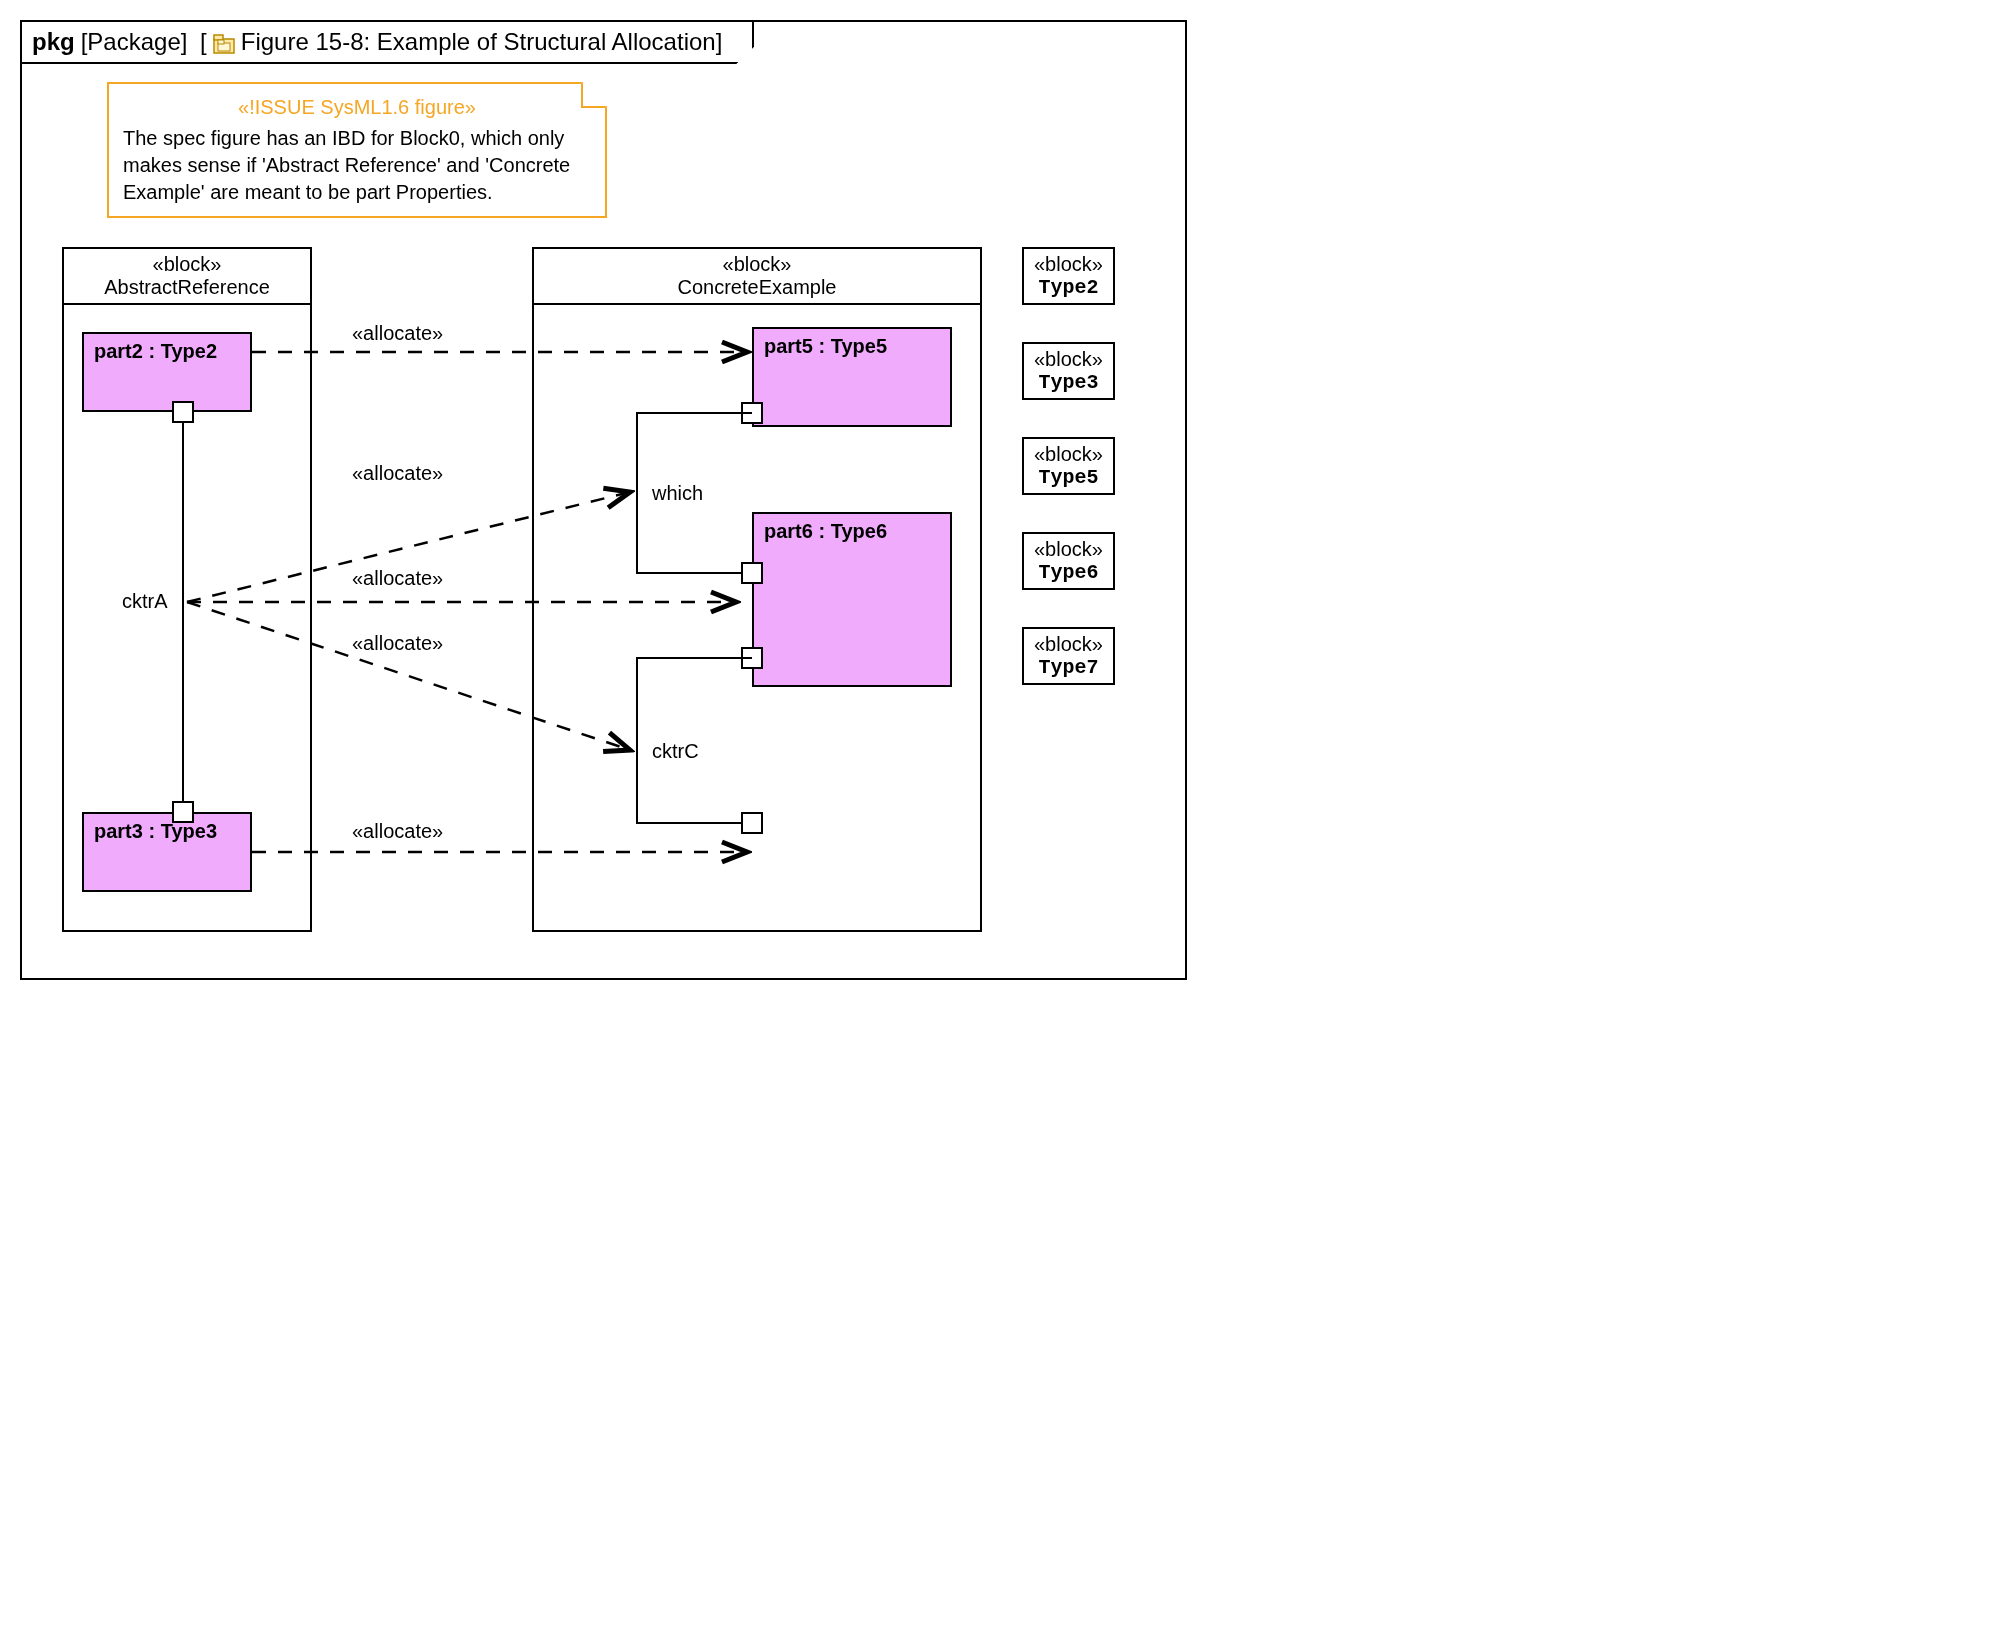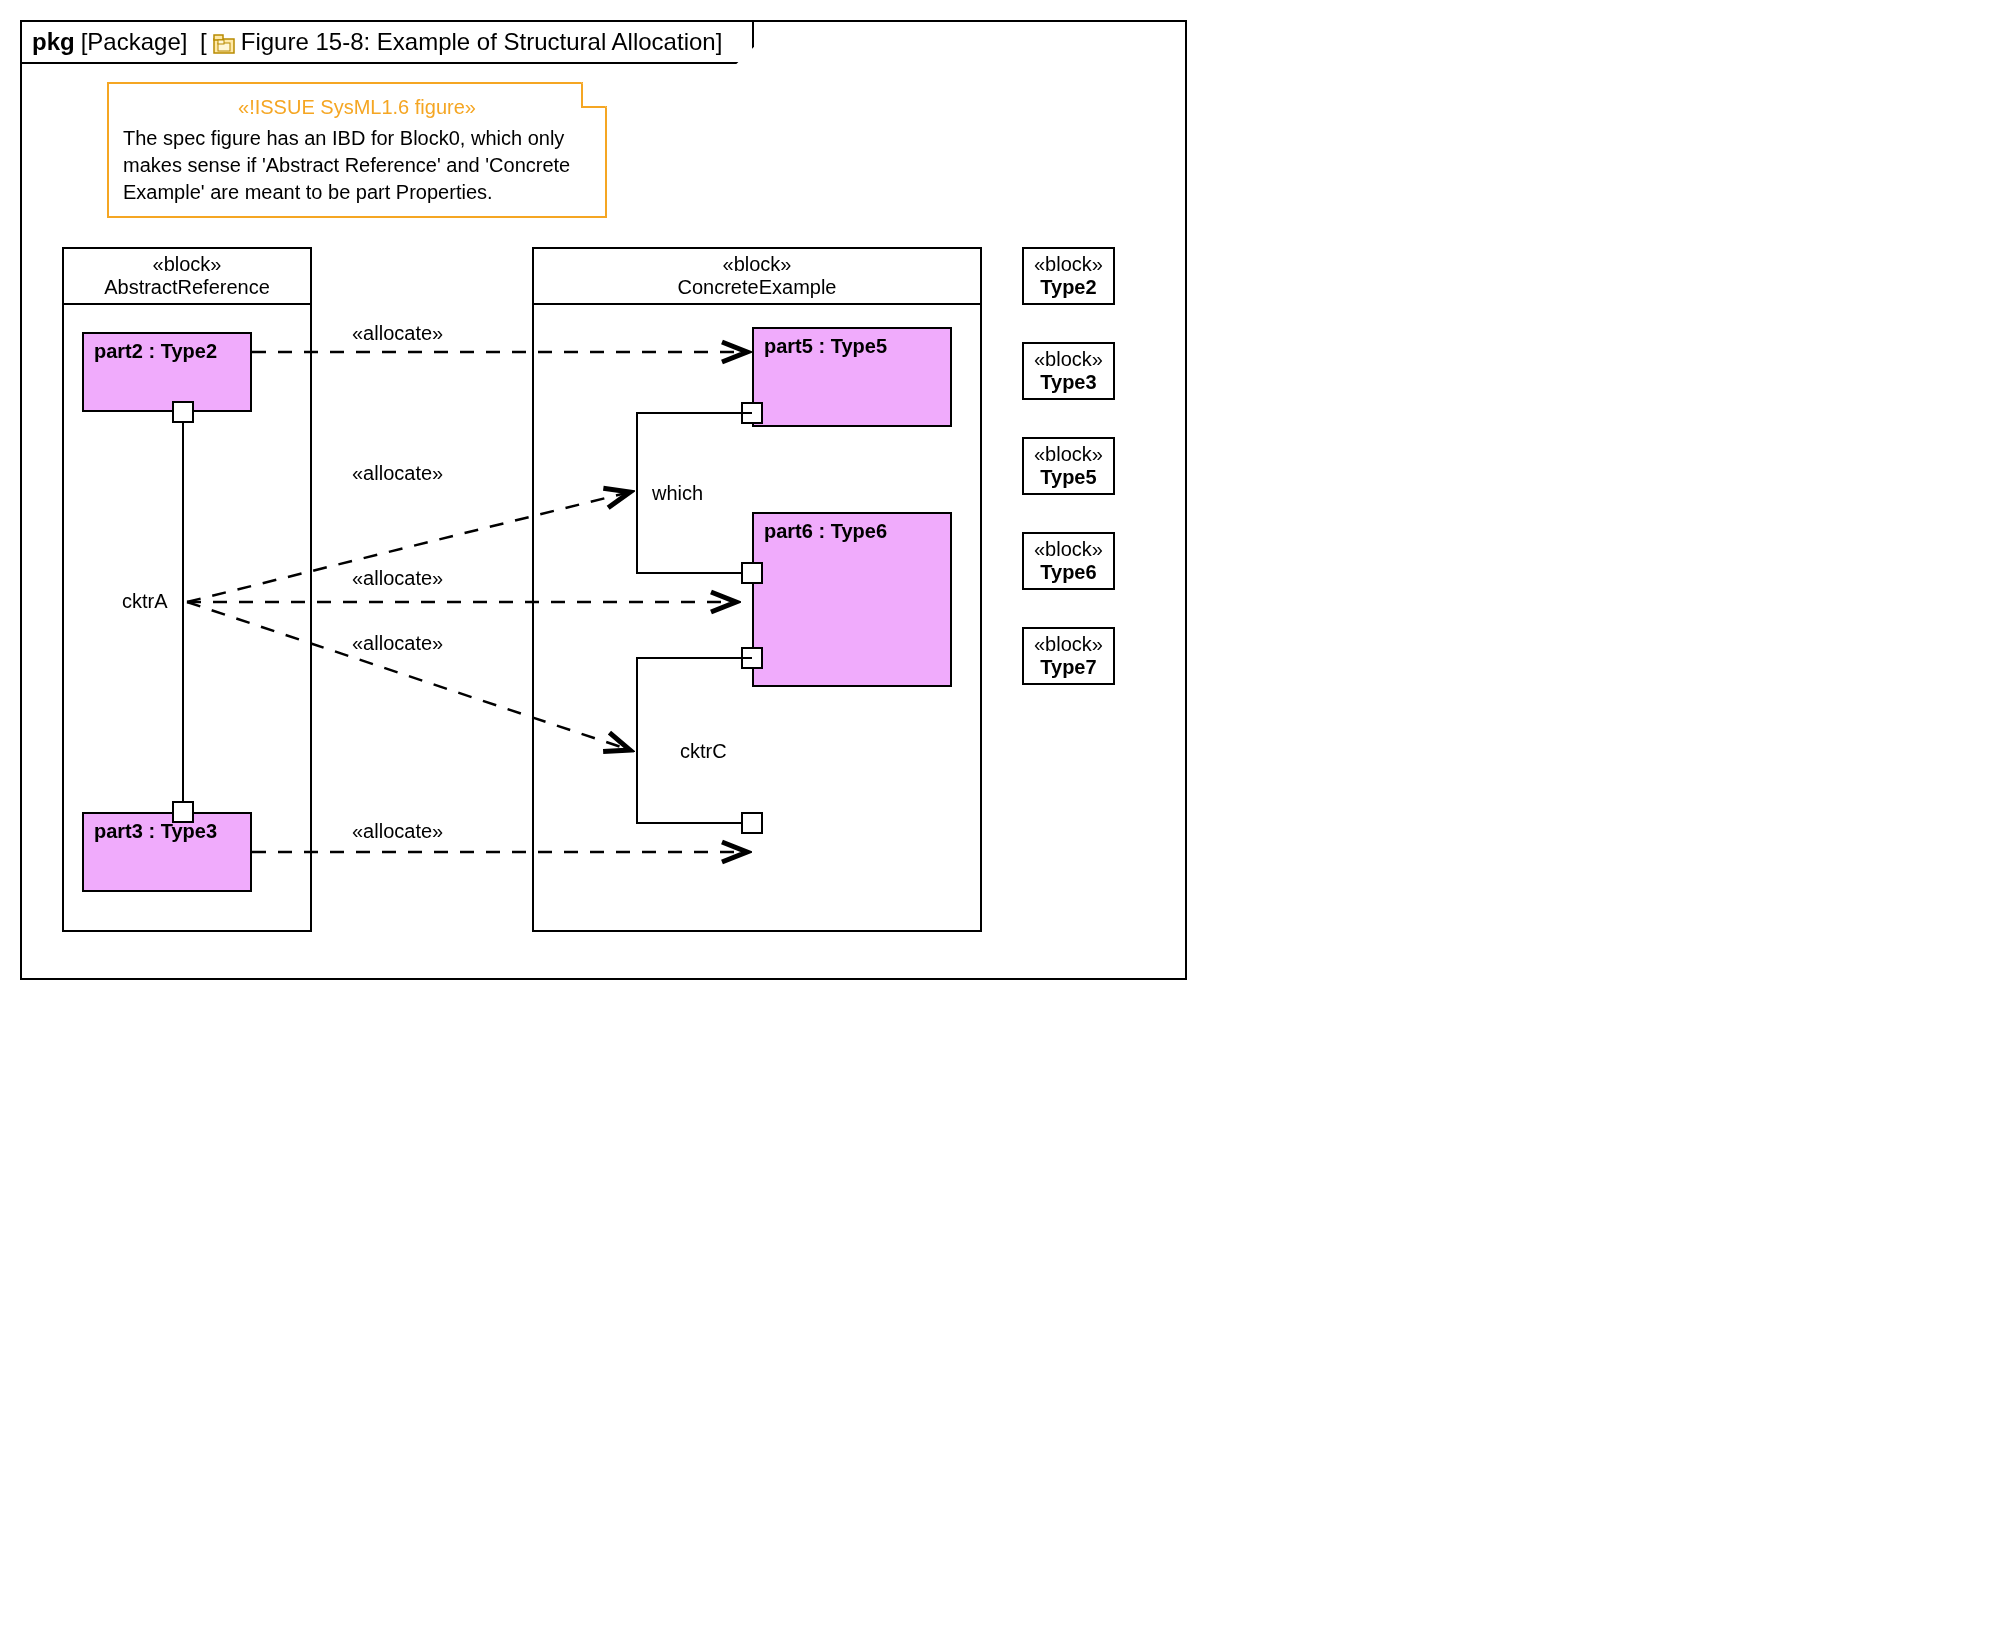--- a/index.html
+++ b/index.html
@@ -108,21 +108,21 @@
   }
   .type-block {
     position: absolute;
     border: 2px solid #000;
     background: #fff;
     text-align: center;
     padding: 4px 10px;
     font-size: 20px;
   }
   .type-block .stereo { display:block; }
-  .type-block .tname { font-weight:bold; display:block; }
+  .type-block .tname { font-weight:bold; display:block;font-family:Liberation Mono, monospace; }
   svg.overlay {
     position: absolute;
     top: 0; left: 0;
     width: 100%; height: 100%;
     pointer-events: none;
   }
   .conn-label {
     position: absolute;
     font-size: 20px;
     background: transparent;
@@ -214,21 +214,21 @@
     <span class="stereo">«block»</span>
     <span class="tname">Type6</span>
   </div>
   <div class="type-block" style="left:1000px; top:605px;">
     <span class="stereo">«block»</span>
     <span class="tname">Type7</span>
   </div>
 
   <div class="conn-label" style="left:100px; top:568px;">cktrA</div>
   <div class="conn-label" style="left:630px; top:460px;">which</div>
-  <div class="conn-label" style="left:658px; top:718px;text-align:right;">cktrC</div>
+  <div class="conn-label" style="left:630px; top:718px;text-align:right;">cktrC</div>
 
   <div class="conn-label" style="left:330px; top:300px;">«allocate»</div>
   <div class="conn-label" style="left:330px; top:440px;">«allocate»</div>
   <div class="conn-label" style="left:330px; top:545px;">«allocate»</div>
   <div class="conn-label" style="left:330px; top:610px;">«allocate»</div>
   <div class="conn-label" style="left:330px; top:798px;">«allocate»</div>
 
   <svg class="overlay">
     <defs>
       <marker id="arrow" markerWidth="14" markerHeight="14" refX="12" refY="6" orient="auto">

